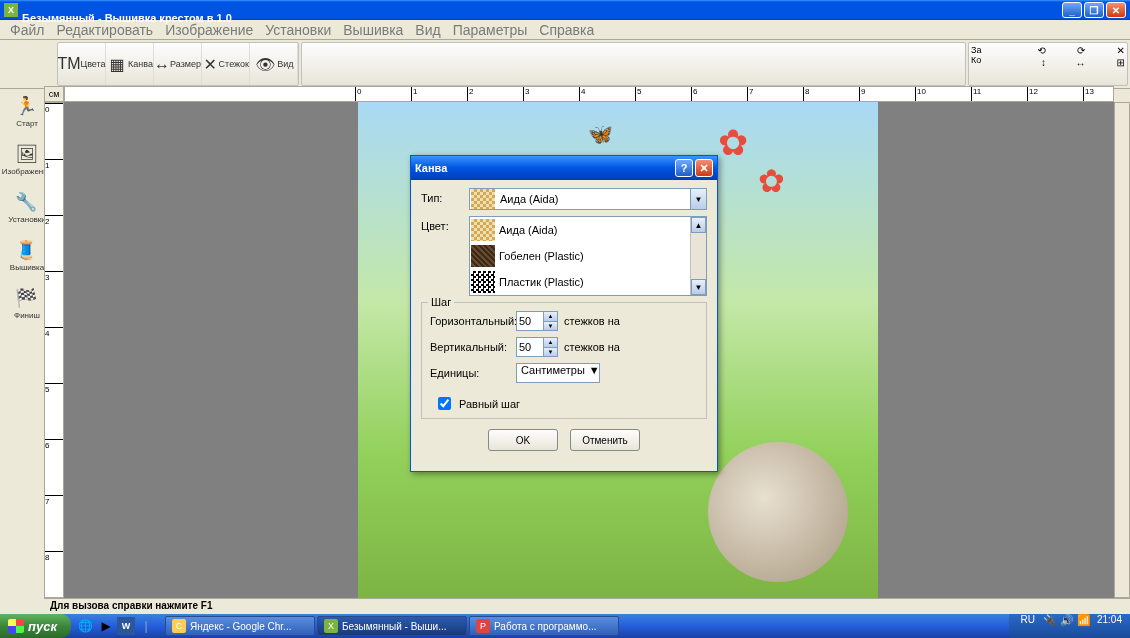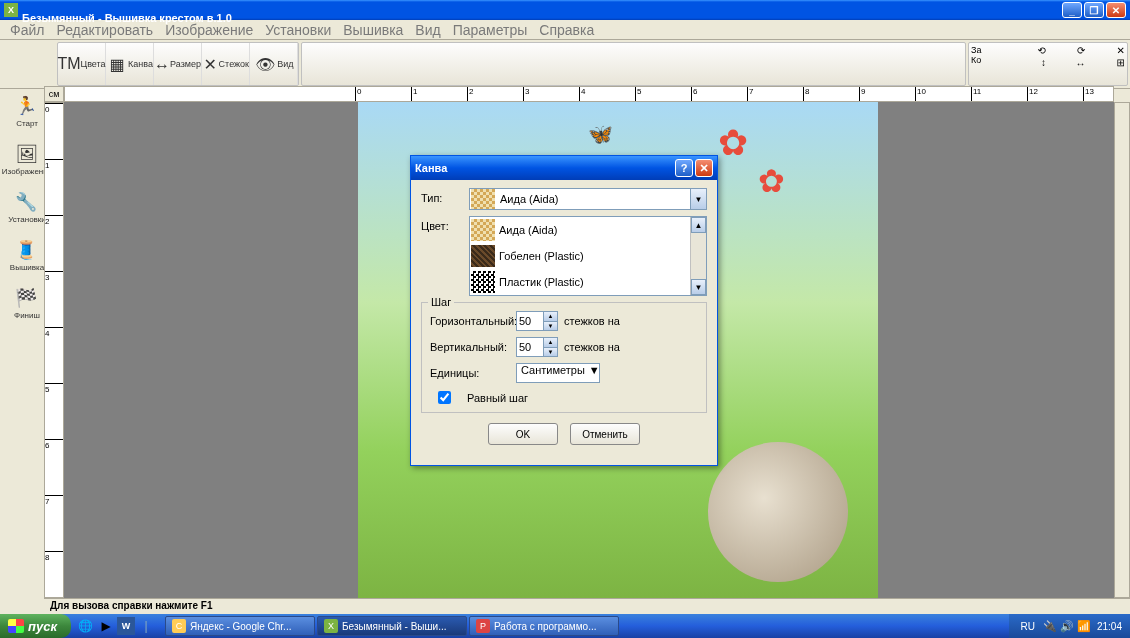--- a/index.html
+++ b/index.html
@@ -81,36 +81,36 @@
 .fieldset .legend { position: absolute; top: -7px; left: 6px; background: #ece9d8; padding: 0 3px; font-size: 11px; }
 .frow { display: flex; align-items: center; margin-bottom: 6px; font-size: 11px; }
 .frow .flbl { width: 86px; }
 .spinner { display: flex; border: 1px solid #7f9db9; background: #fff; width: 42px; height: 20px; }
 .spinner input { border: none; width: 26px; font-size: 11px; padding: 0 2px; outline: none; }
 .spinner .spbtns { width: 14px; display: flex; flex-direction: column; }
 .spinner .spbtns div { flex: 1; background: linear-gradient(#e8f0fb, #b8cde8); border-left: 1px solid #7f9db9; display: flex; align-items: center; justify-content: center; font-size: 6px; cursor: pointer; }
 .spinner .spbtns div:first-child { border-bottom: 1px solid #7f9db9; }
 .unit-sel { border: 1px solid #7f9db9; background: #fff; height: 20px; display: flex; align-items: flex-start; width: 84px; }
 .unit-sel .utext { flex: 1; padding: 0 4px; font-size: 11px; }
-.check-row { display: flex; align-items: center; gap: 16px; font-size: 11px; margin-top: 8px; padding-left: 8px; }
+.check-row { display: flex; align-items: center; gap: 8px; font-size: 11px; margin-top: 14px; padding-left: 8px; }
 .check-row input { width: 13px; height: 13px; }
 .dlg-buttons { display: flex; justify-content: center; gap: 12px; padding: 10px 0 12px; }
 .dlg-btn { width: 70px; height: 22px; background: linear-gradient(#fdfdfd, #e8e5d8); border: 1px solid #888; border-radius: 3px; font-size: 10px; cursor: pointer; }
 
 
 .taskbar { position: absolute; left: 0; right: 0; bottom: 0; height: 24px; background: linear-gradient(to bottom, #3a81dd 0%, #245edb 50%, #1941a5 100%); display: flex; align-items: center; }
 .start-btn { height: 24px; padding: 0 14px 0 8px; background: linear-gradient(to bottom, #5fb35f 0%, #3c873c 50%, #2a6b2a 100%); color: #fff; font-style: italic; font-weight: bold; font-size: 13px; display: flex; align-items: center; border-radius: 0 10px 10px 0; cursor: pointer; gap: 4px; }
 .start-btn .flag { width: 16px; height: 14px; background: conic-gradient(#f44 0 25%, #4f4 0 50%, #44f 0 75%, #ff4 0); border-radius: 2px; }
 .quick { display: flex; gap: 2px; padding: 0 6px; }
 .quick .q { width: 18px; height: 18px; display: flex; align-items: center; justify-content: center; font-size: 12px; cursor: pointer; }
 .task-items { display: flex; gap: 2px; flex: 1; padding: 0 4px; }
 .task-item { height: 20px; min-width: 150px; background: linear-gradient(#5a8ee0, #3060b8); border: 1px solid #2a4a8a; border-radius: 2px; display: flex; align-items: center; padding: 0 6px; color: #fff; font-size: 10px; cursor: pointer; gap: 4px; }
 .task-item.active { background: linear-gradient(#2a5ab0, #1a3a7a); }
 .task-item .ti-icon { width: 14px; height: 14px; background: #fff; border-radius: 2px; display: flex; align-items: center; justify-content: center; font-size: 9px; }
-.tray { display: flex; align-items: center; gap: 6px; padding: 0 8px; background: linear-gradient(#2a6ac8, #1a4a9a); height: 100%; color: #fff; font-size: 10px; }
+.tray { display: flex; gap: 6px; padding: 0 8px; background: linear-gradient(#2a6ac8, #1a4a9a); height: 100%; color: #fff; font-size: 10px; }
 .tray .tlang { padding: 0 3px; }
 .tray .ticons { display: flex; gap: 3px; }
 .tray .ticons span { font-size: 11px; }
 </style>
 </head>
 <body>
 
 <div class="titlebar">
   <div class="icon">X</div>
   <div class="title">Безымянный - Вышивка крестом в.1.0</div>

